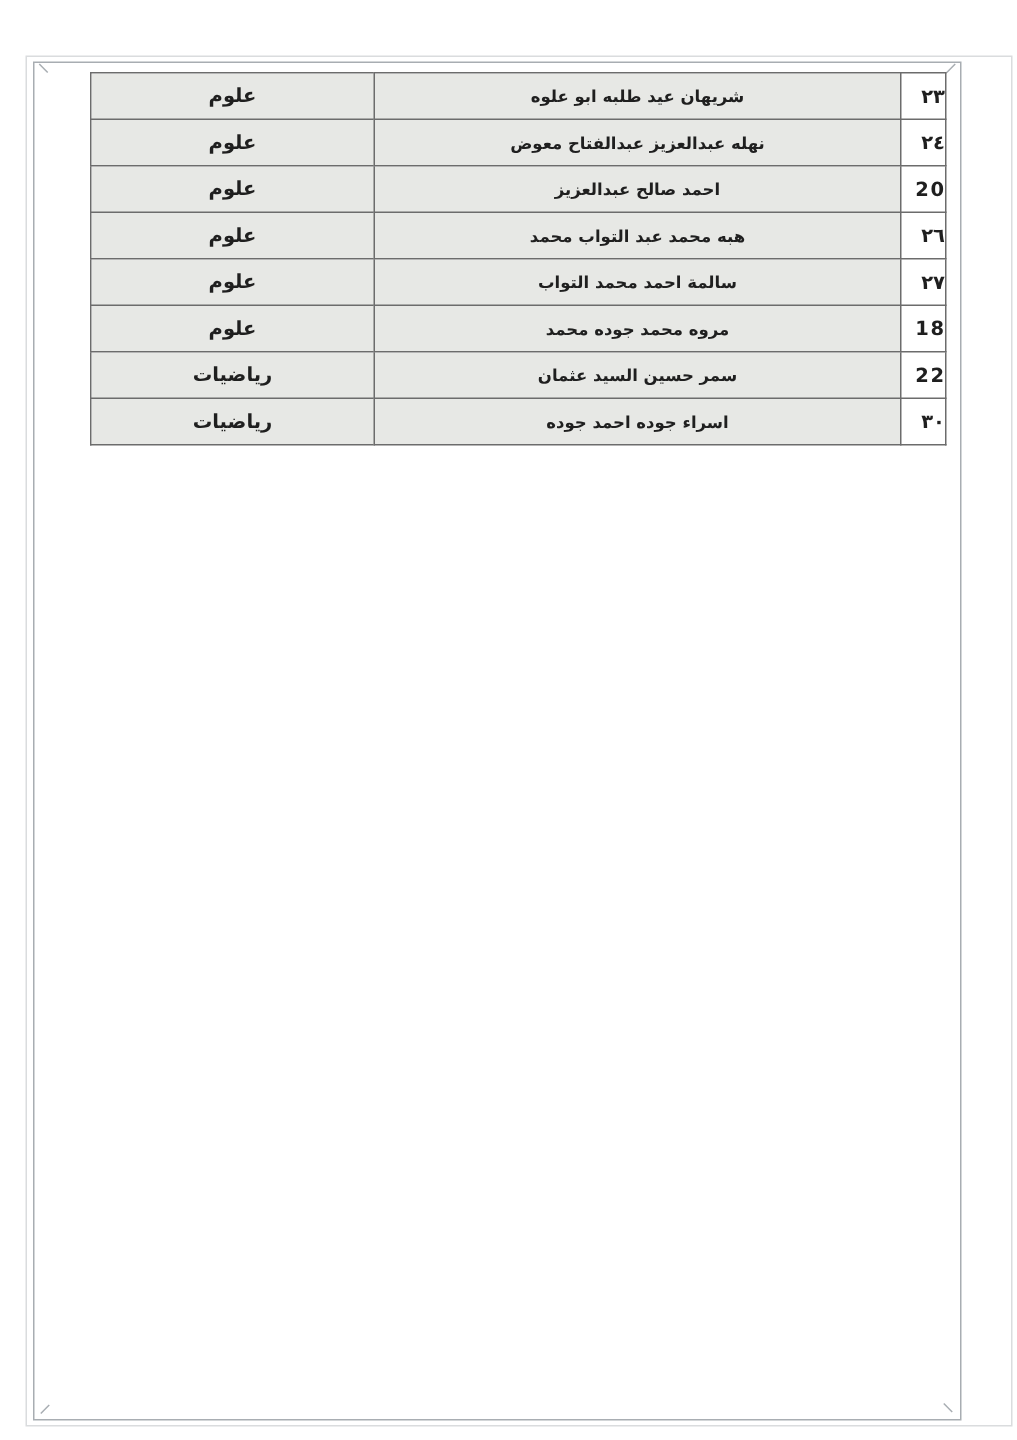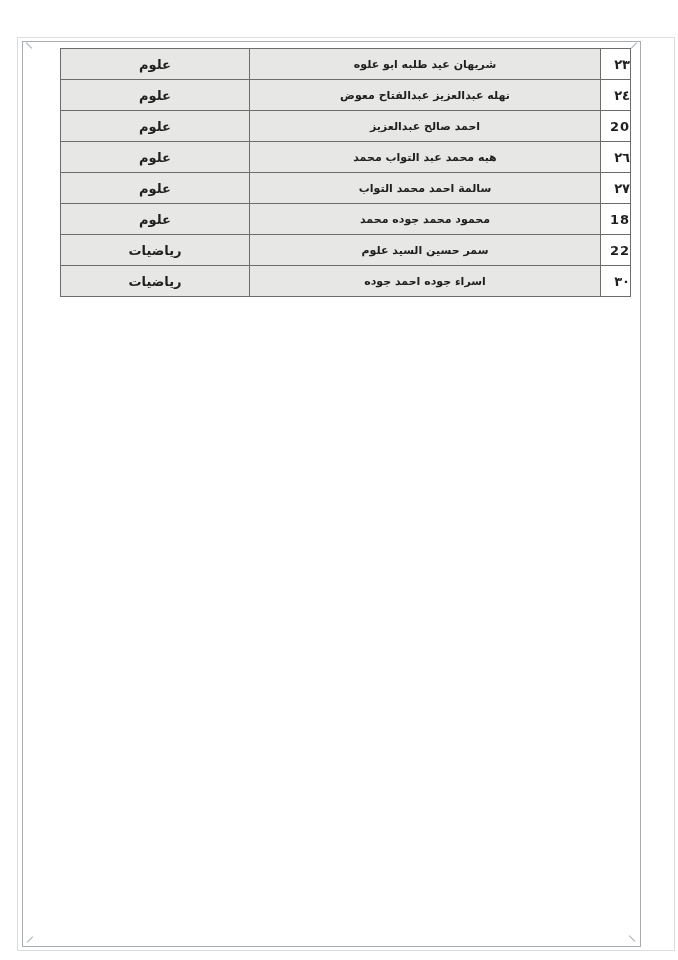--- a/index.html
+++ b/index.html
@@ -124,27 +124,27 @@
     </tr>
 
     <tr>
       <td class="cell-serial">٢٧</td>
       <td class="cell-name">سالمة احمد محمد التواب</td>
       <td class="cell-subject">علوم</td>
     </tr>
 
     <tr>
       <td class="cell-serial">18</td>
-      <td class="cell-name">محمود محمد جوده محمد</td>
+      <td class="cell-name">مروه محمد جوده محمد</td>
       <td class="cell-subject">علوم</td>
     </tr>
 
     <tr>
       <td class="cell-serial">22</td>
-      <td class="cell-name">سمر حسين السيد علوم</td>
+      <td class="cell-name">سمر حسين السيد عثمان</td>
       <td class="cell-subject">رياضيات</td>
     </tr>
 
     <tr>
       <td class="cell-serial">٣٠</td>
       <td class="cell-name">اسراء جوده احمد جوده</td>
       <td class="cell-subject">رياضيات</td>
     </tr>
   </tbody>
   </table>

